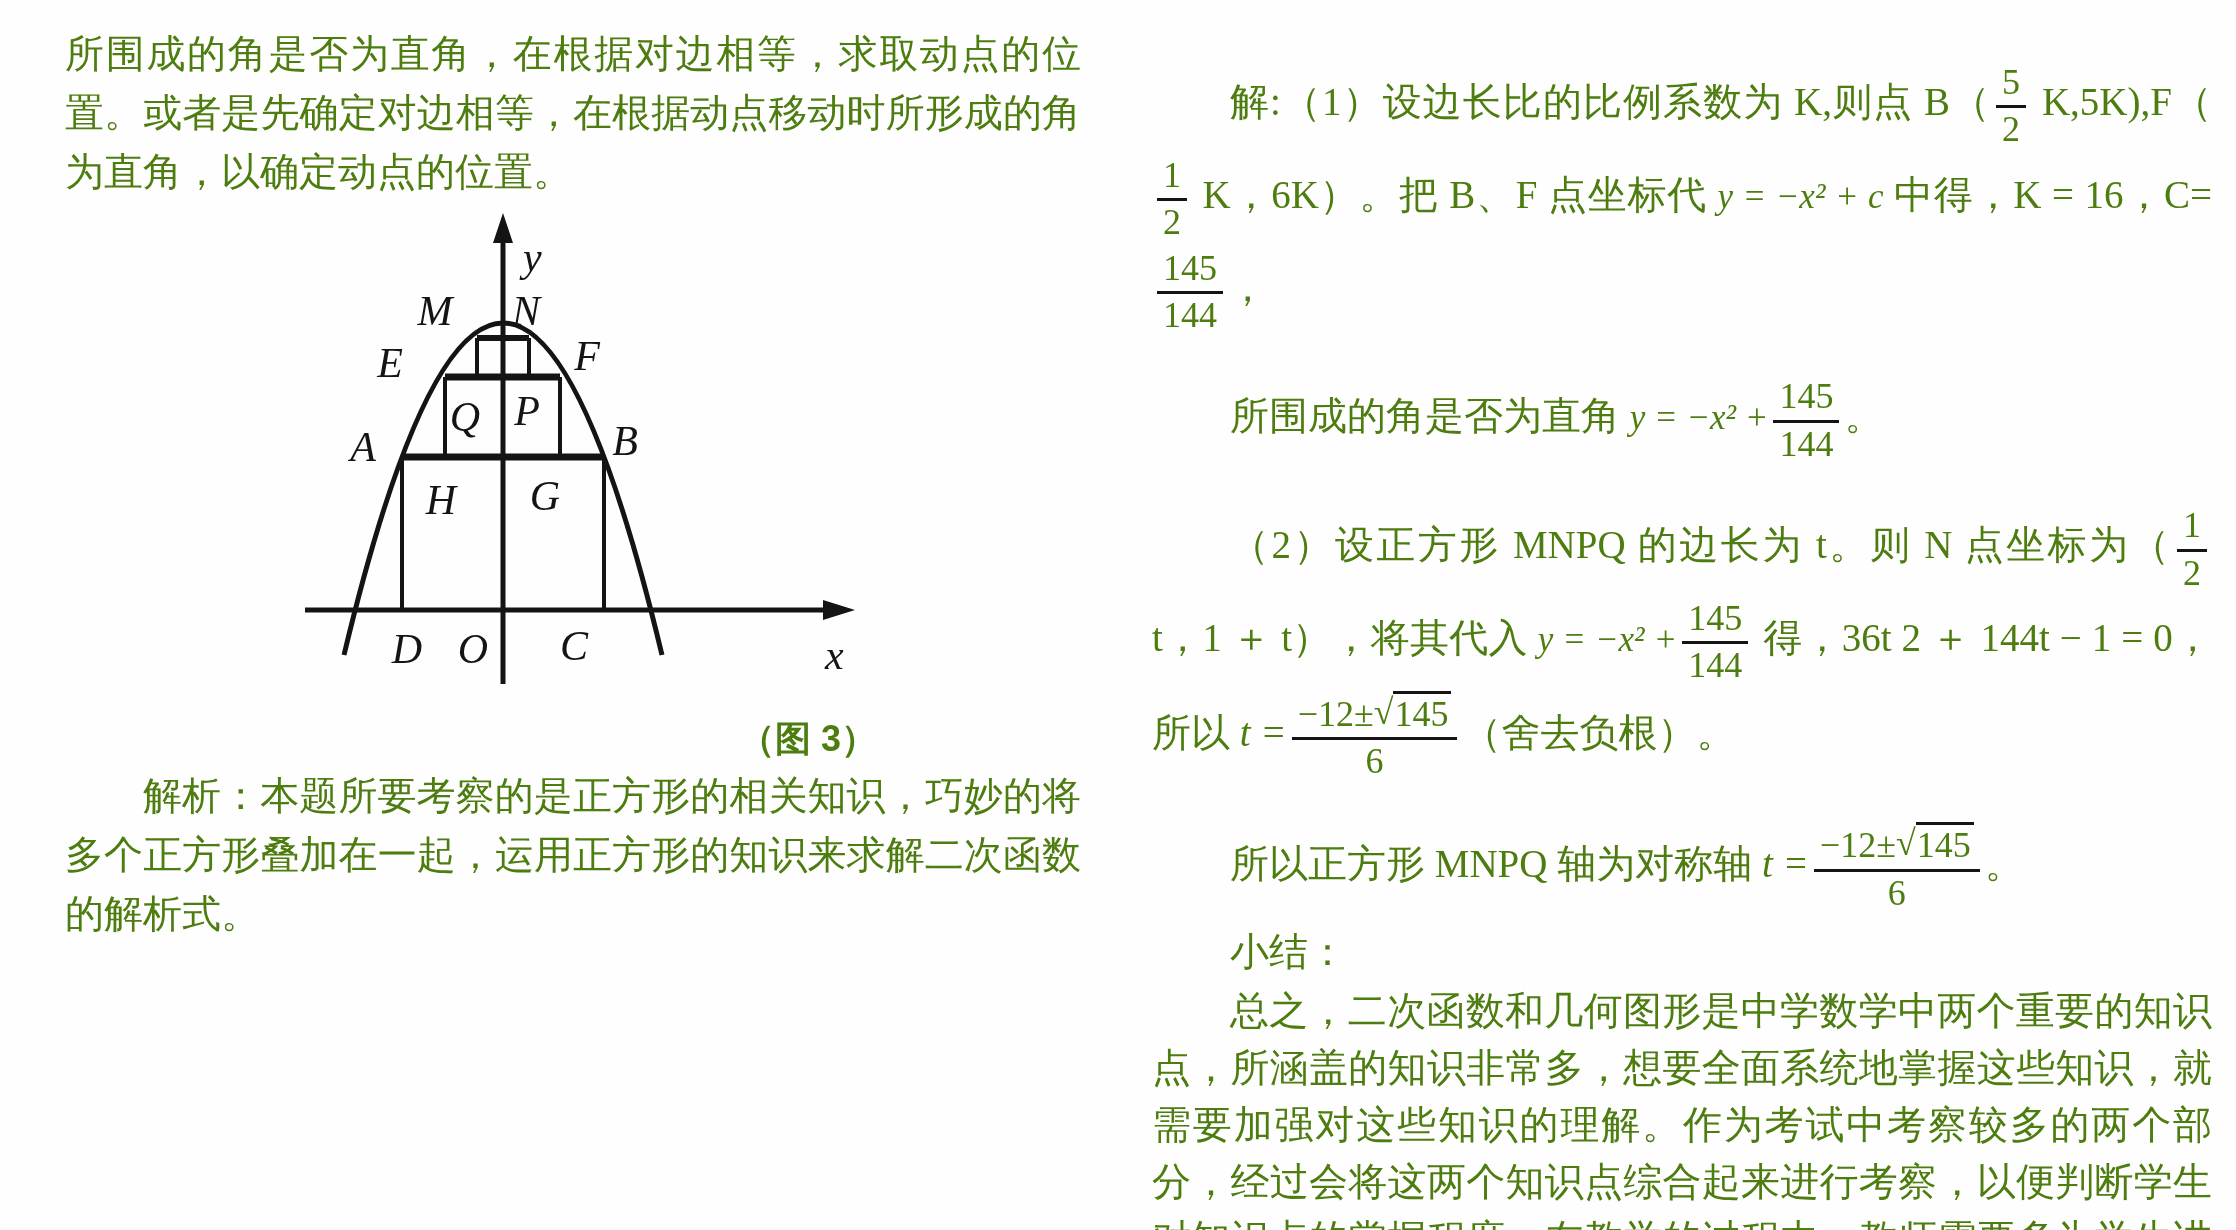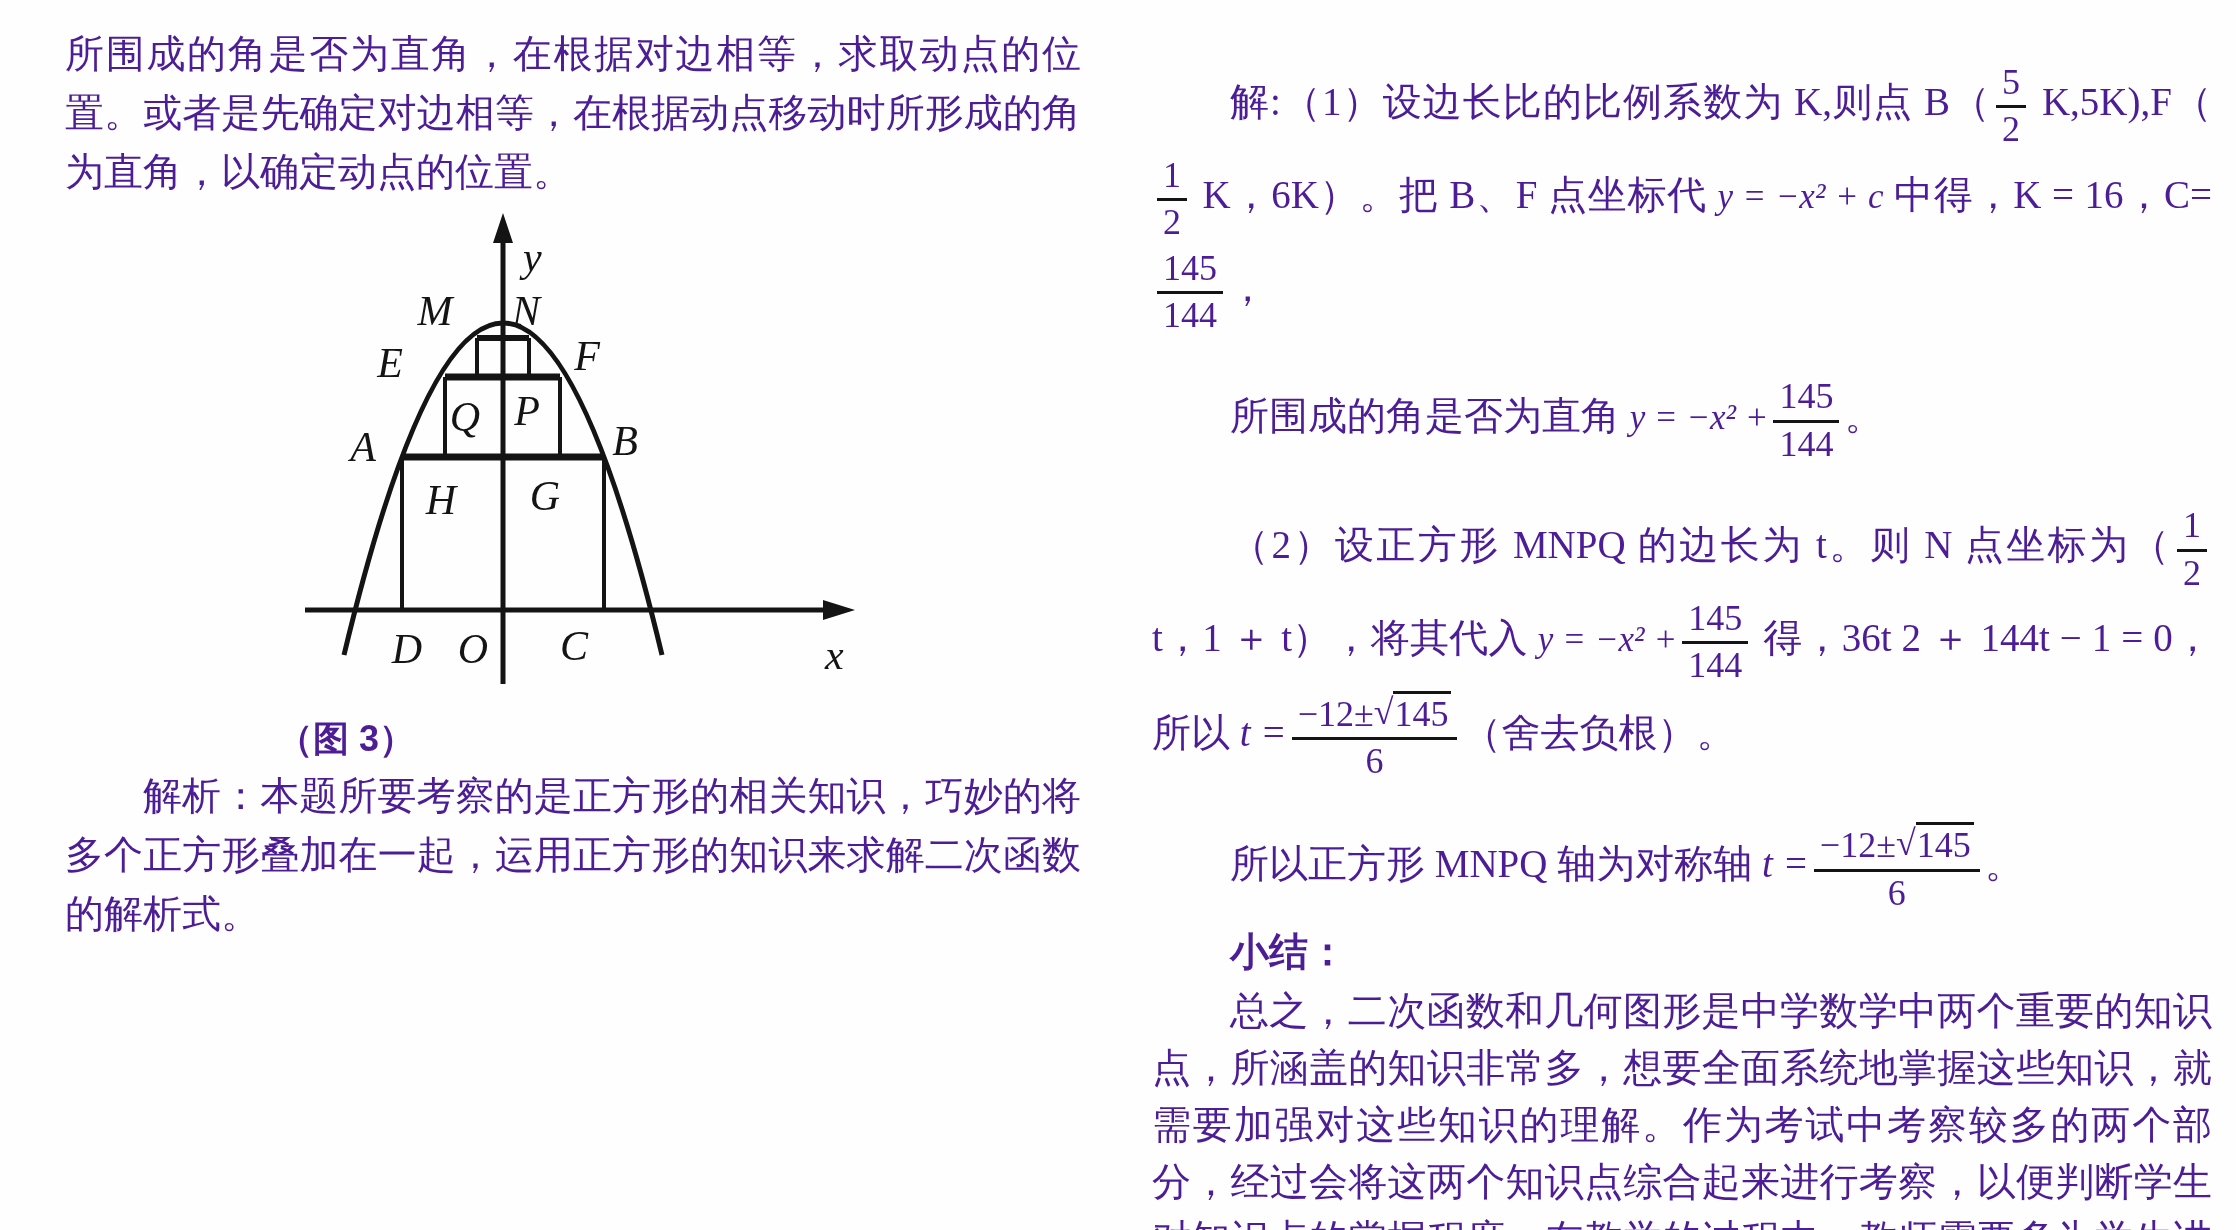--- a/index.html
+++ b/index.html
@@ -1,42 +1,42 @@
 <!DOCTYPE html>
 <html><head>
 <meta charset="utf-8">
 <style>
   html, body { margin:0; padding:0; background:#ffffff; }
   .page {
     position:relative; width:2236px; height:1230px; overflow:hidden;
-    background:#fefefe; color:#4c1d95;
+    background:#fefefe; color:#4d7c0f;
     font-family:"Liberation Serif","DejaVu Serif",serif;
     font-size:39px;
   }
   .col { position:absolute; top:0; }
   .col-left  { left:65px;  width:1016px; padding-top:24px; }
   .col-right { left:1152px; width:1060px; padding-top:24px; }
   p { margin:0; line-height:59px; text-align:justify; }
   .indent { text-indent:78px; }
   .col-right p { line-height:60px; }
   .col-right p.solution { margin-bottom:6px;margin-top:36px; }
   .col-right p.summary { line-height:57px; }
-  .heading { font-weight:bold; }
+  .heading { font-weight:normal; }
   .mi { font-style:italic; }
   .sm { font-size:35px; }
   .frac {
     display:inline-block; vertical-align:middle; text-align:center;
     line-height:1.15; font-size:36px; margin:2px 5px; text-indent:0;
   }
   .frac .top { display:block; border-bottom:3px solid #141414; padding:0 6px 2px 6px; }
   .frac .bot { display:block; padding-top:1px; }
   .sq-sign { display:inline-block; transform:translateY(-2px); }
   .rad { display:inline-block; border-top:3px solid #141414; line-height:1; padding:2px 3px 0 1px; }
   figure.diagram { margin:6px 0 0 212px; width:600px; }
-  .caption { width:600px; text-align:left; font-weight:bold; font-size:36px;
+  .caption { width:600px; text-align:right; font-weight:bold; font-size:36px;
              line-height:46px; margin:0 0 4px 212px;
              font-family:"Liberation Sans","DejaVu Sans",sans-serif; }
   svg .lbl { font-family:"Liberation Serif","DejaVu Serif",serif;
              font-style:italic; font-size:42px; fill:#141414; }
   svg line, svg path { stroke:#141414; fill:none; }
 </style>
 </head>
 <body>
 
 <div class="page">

